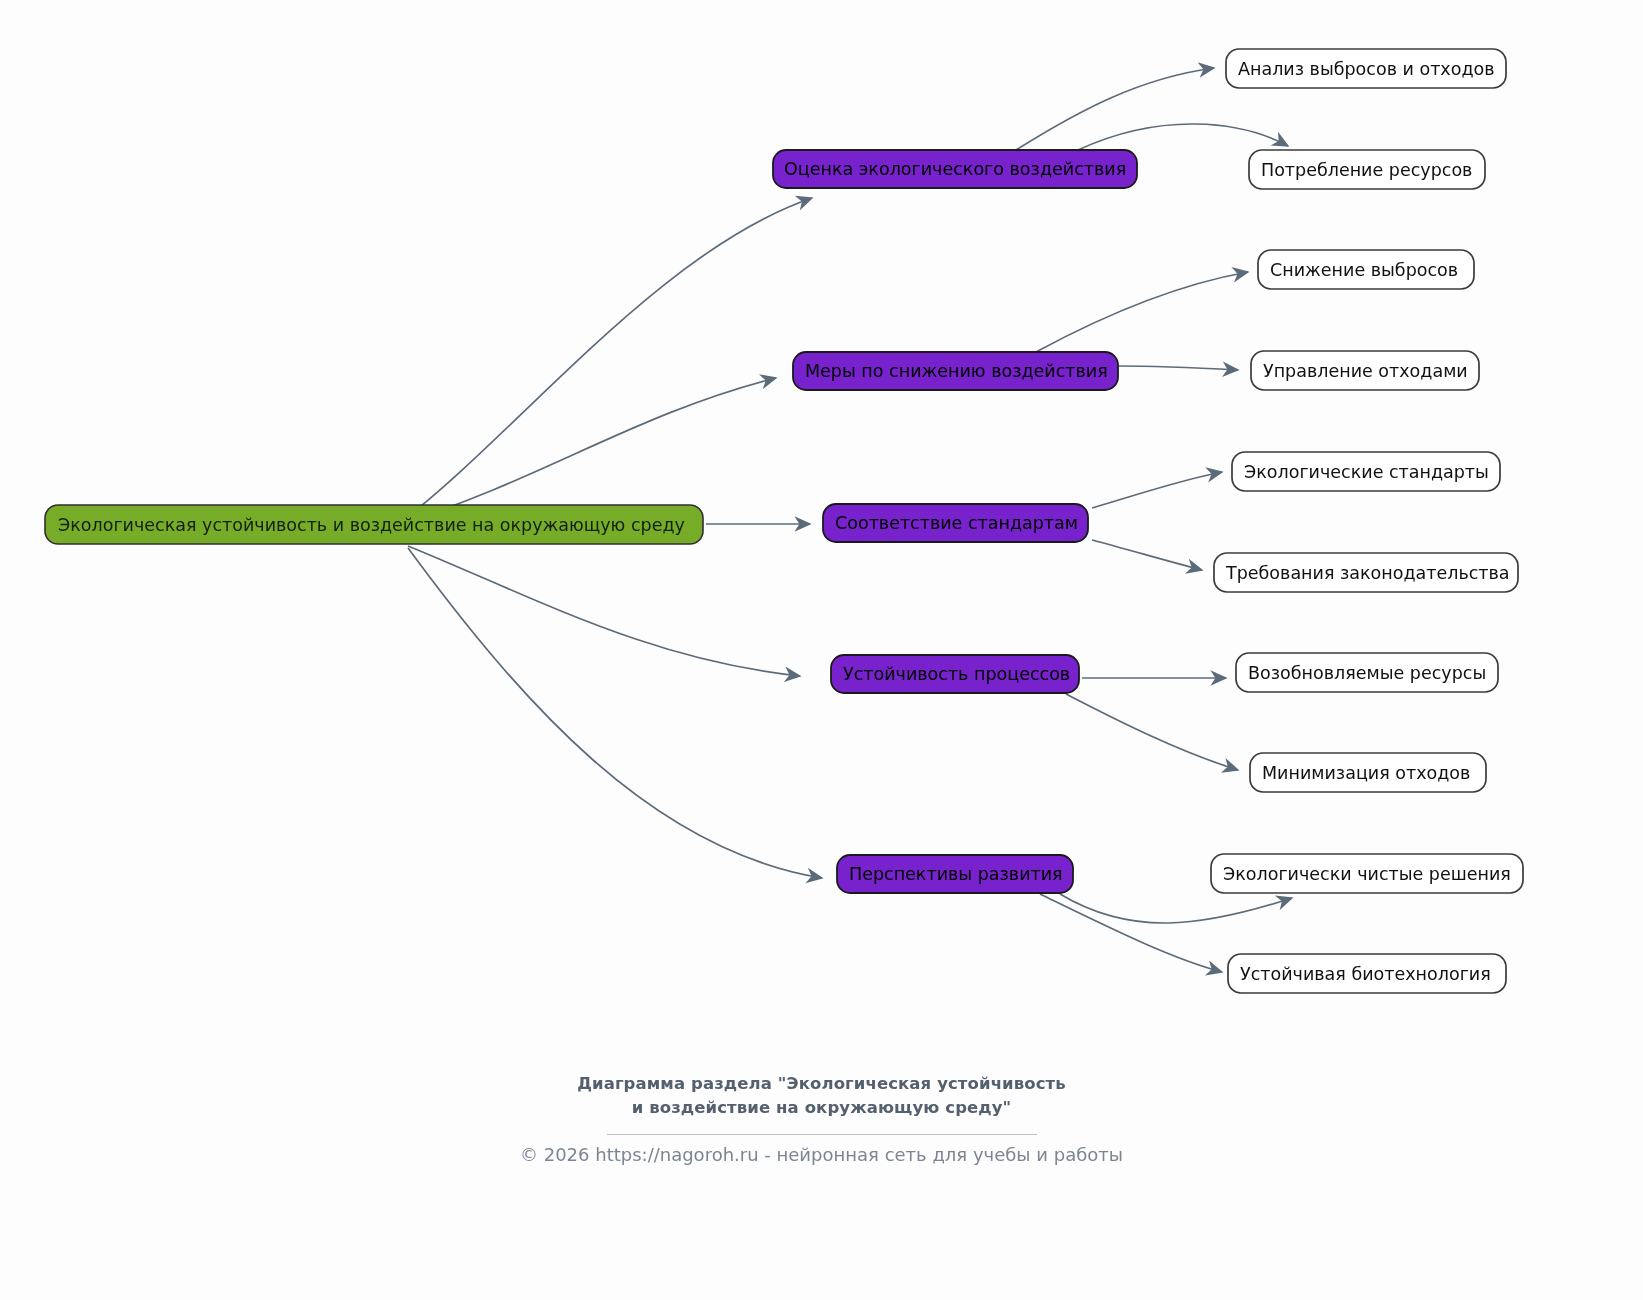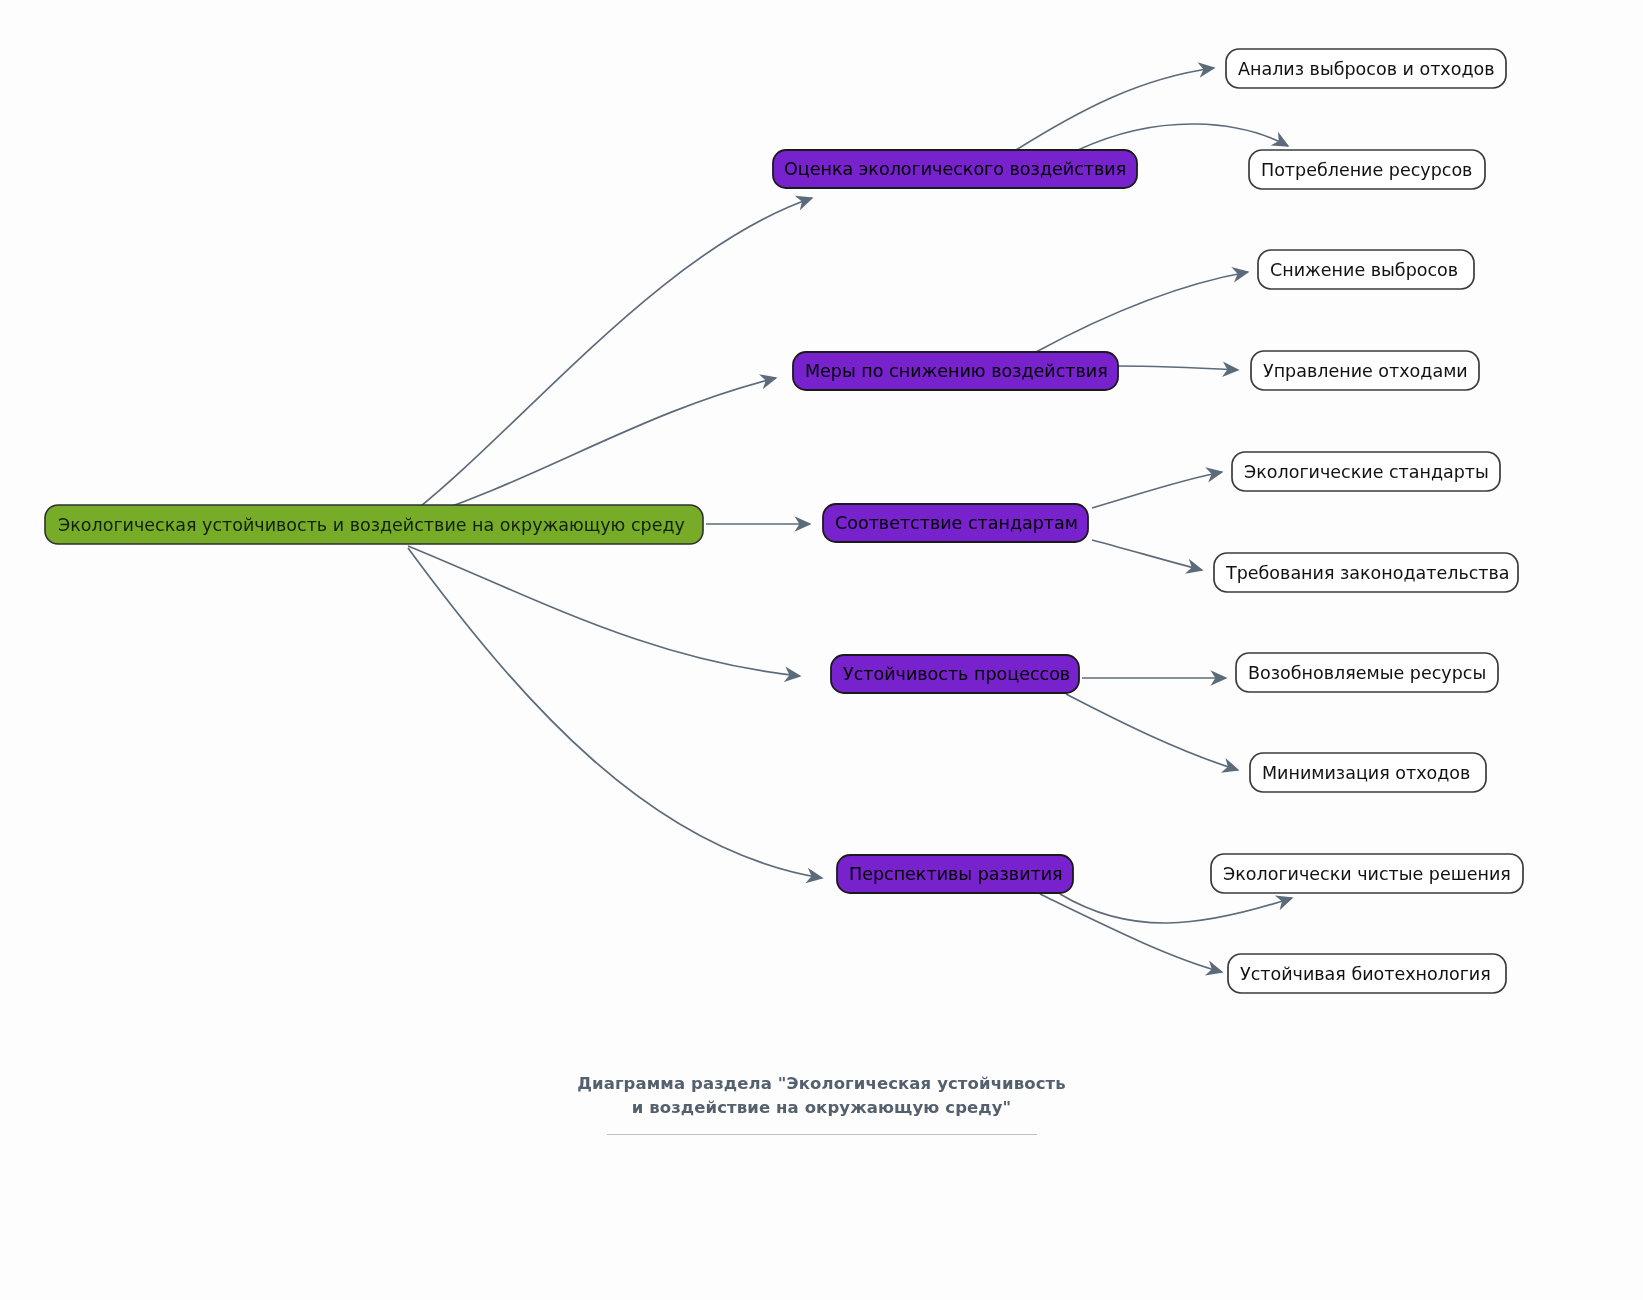--- a/index.html
+++ b/index.html
@@ -209,14 +209,17 @@
       <text class="node-text node-text-leaf" x="1240" y="974.5">Устойчивая биотехнология</text>
     </g>
   </svg>
 
   <div class="caption" id="caption-block">
     <div class="caption-line">Диаграмма раздела "Экологическая устойчивость</div>
     <div class="caption-line">и воздействие на окружающую среду"</div>
     <div id="caption-divider"></div>
   </div>
 
+  <div class="caption" id="footer-block">
+    <div class="footer-line">© 2026 https://nagoroh.ru - нейронная сеть для учебы и работы</div>
+  </div>
 
 </div>
 
 </body></html>

